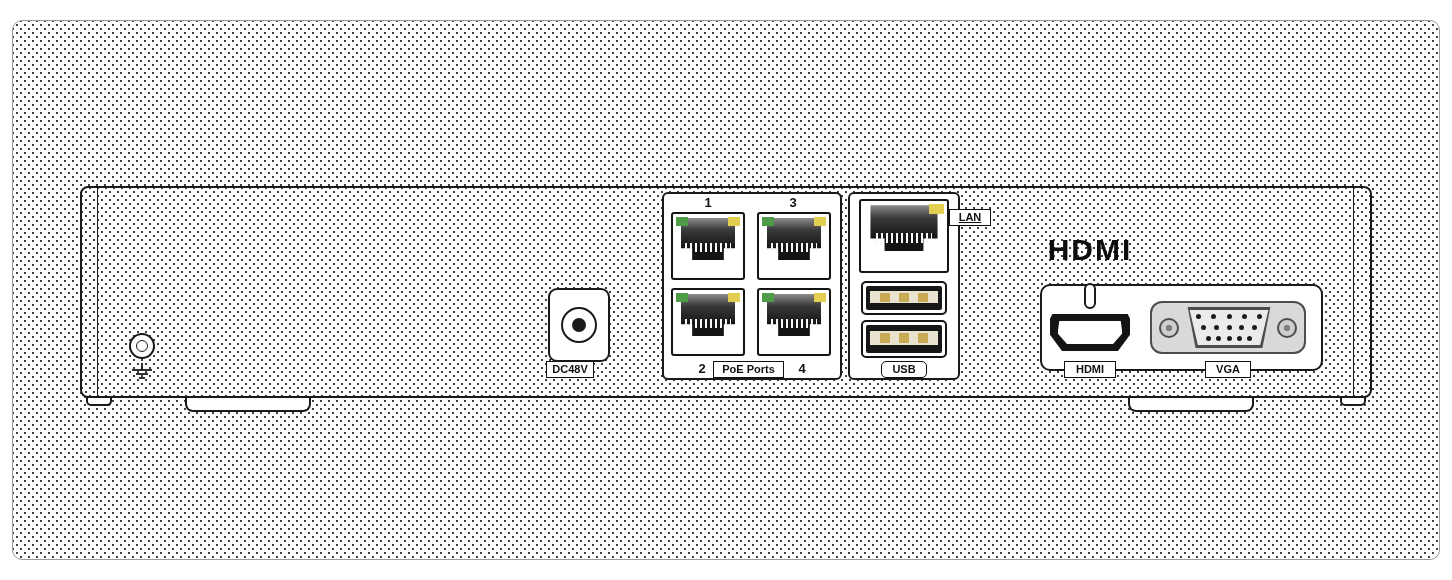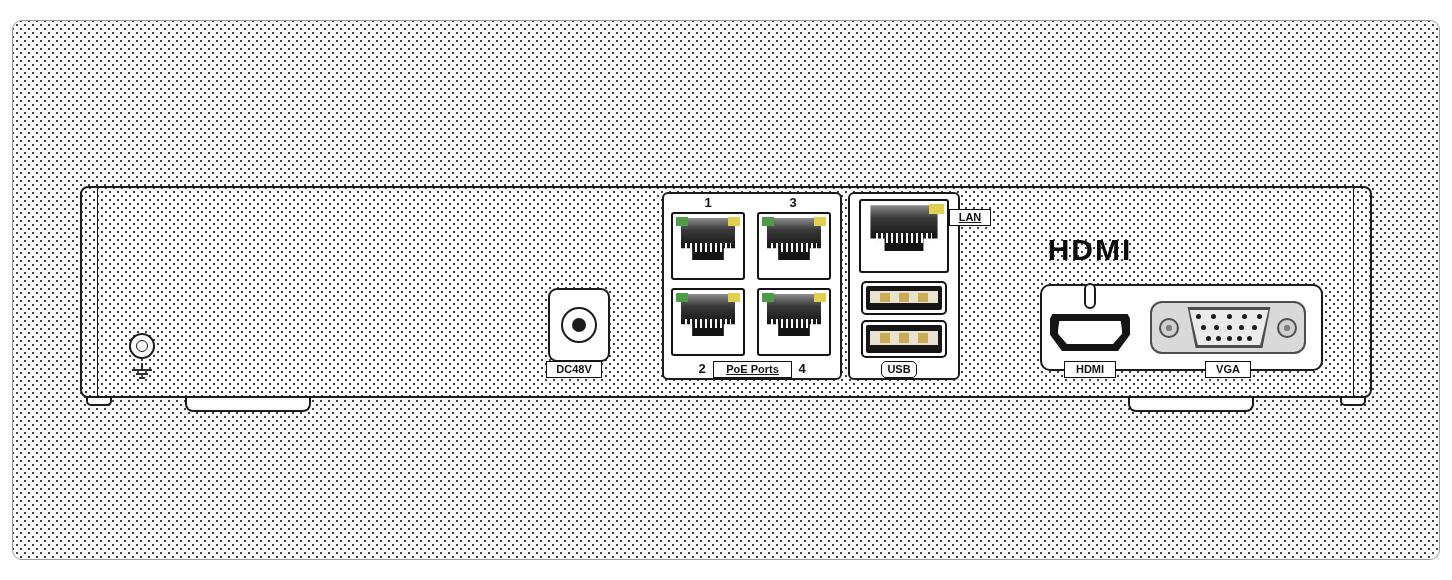--- a/index.html
+++ b/index.html
@@ -86,24 +86,24 @@
     display:flex; flex-direction:column; justify-content:space-between; padding:2px 0; }
   .pin-row { display:flex; justify-content:space-between; }
   .pin-row.r1 { padding:0 4px; }
   .pin-row.r2 { padding:0 9px; }
   .pin-row.r3 { padding:0 14px; }
   .pin { width:5px; height:5px; border-radius:50%; background:#1c1c1c; }
   
   .tag { position:absolute; z-index:7; background:#fff; border:1.5px solid #111; color:#111;
     font-weight:bold; font-size:11px; line-height:1; height:17px;
     display:flex; align-items:center; justify-content:center; white-space:nowrap; }
-  .tag.dc   { left:546px;  top:361px; width:56px; }
-  .tag.poe  { left:713px;  top:361px; width:79px;text-decoration:underline; }
+  .tag.dc   { left:546px;  top:361px; width:48px; }
+  .tag.poe  { left:713px;  top:361px; width:71px; }
   .tag.lan  { left:949px;  top:209px; width:42px;text-decoration:underline; }
-  .tag.usb  { left:881px;  top:361px; width:36px; }
+  .tag.usb  { left:881px;  top:361px; width:46px; }
   .tag.hdmi { left:1064px; top:361px; width:52px; }
   .tag.vga  { left:1205px; top:361px; width:46px; }
   .port-num { position:absolute; z-index:6; font-weight:bold; font-size:13px; width:16px; text-align:center; color:#111; }
   .n1 { left:700px; top:195px; }
   .n3 { left:785px; top:195px; }
   .n2 { left:694px; top:361px; }
   .n4 { left:794px; top:361px; }
 </style>
 </head>
 <body>

